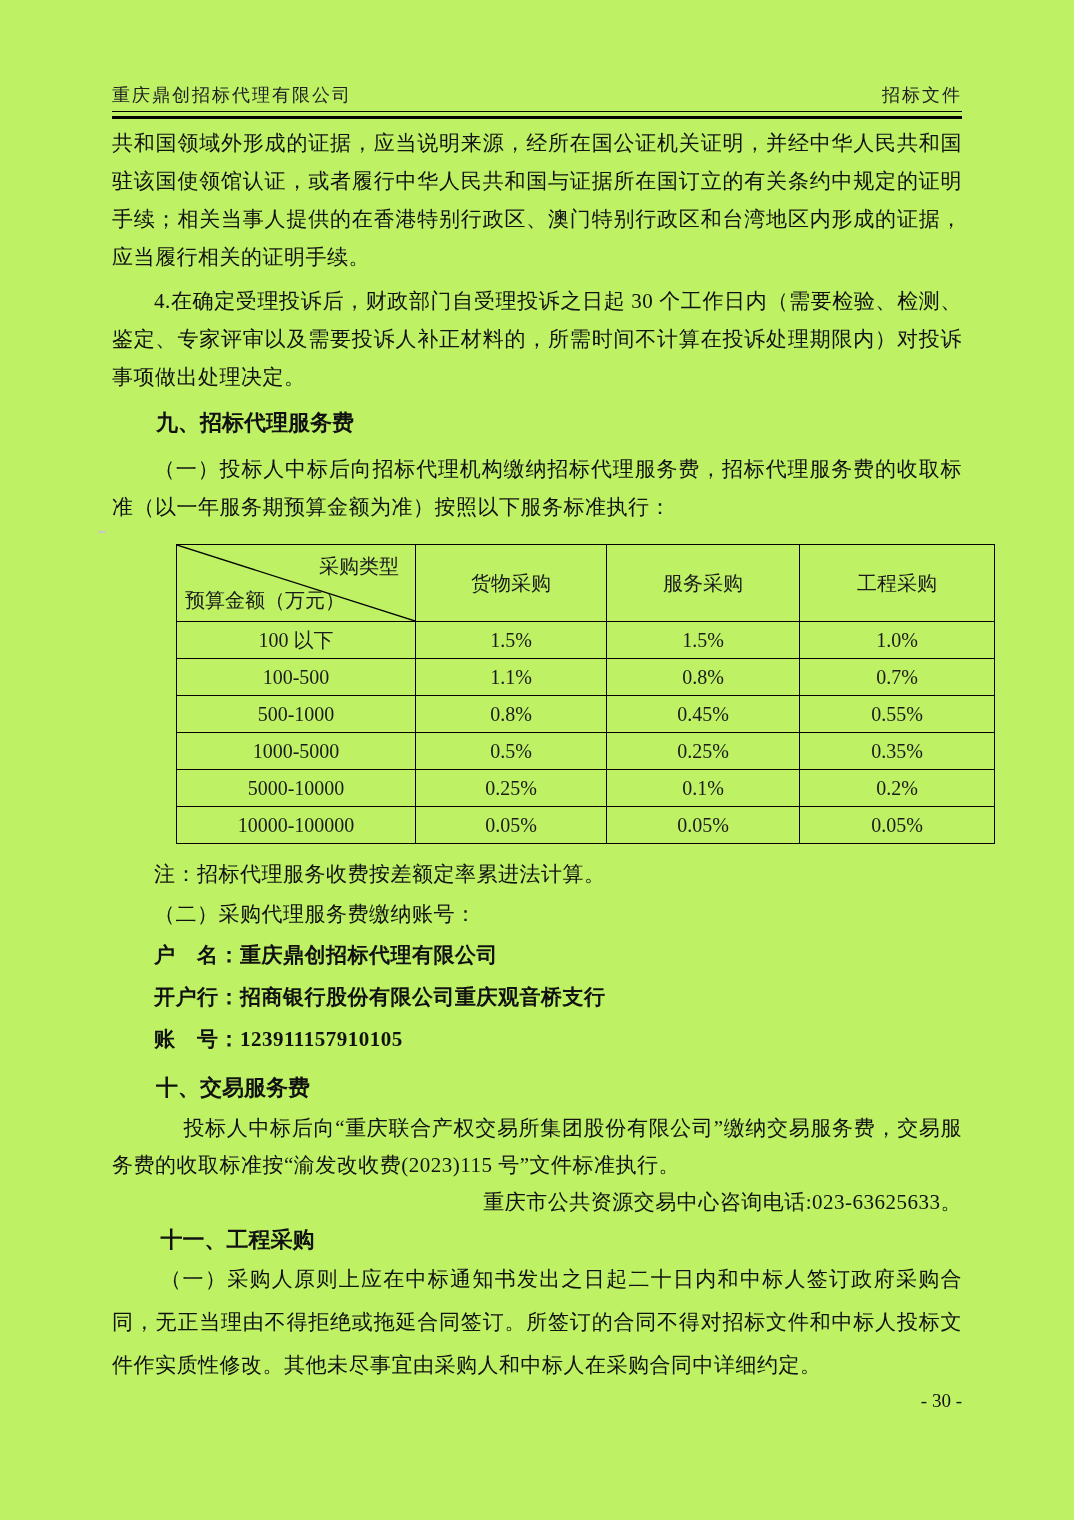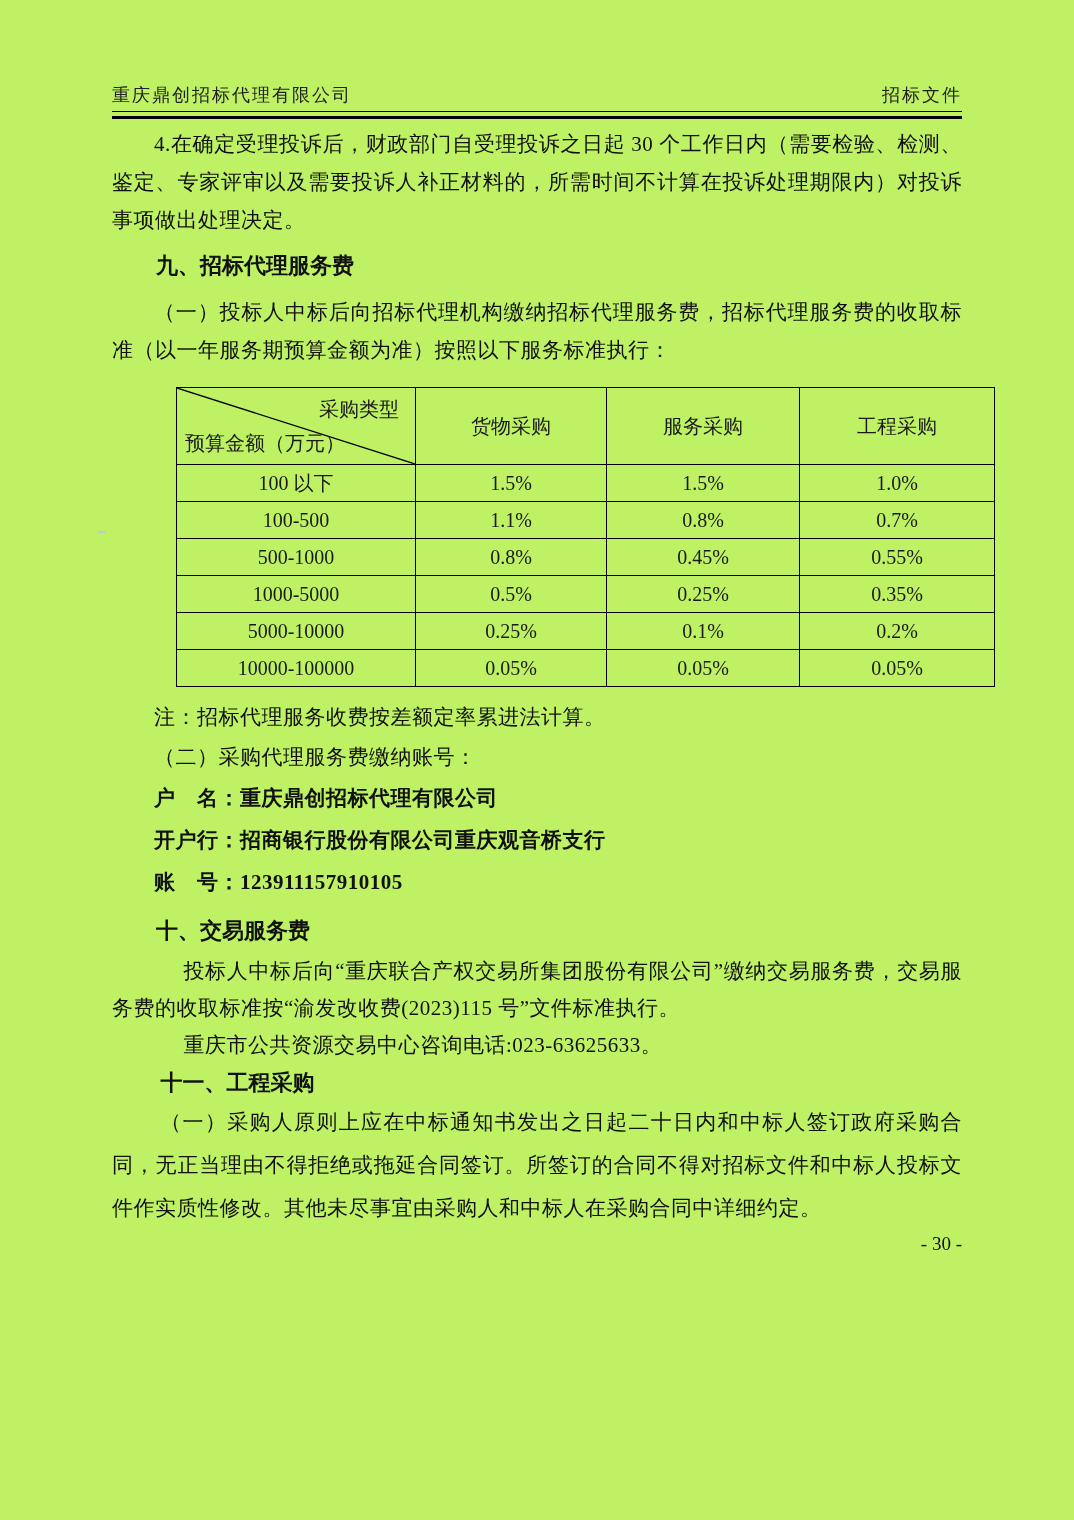--- a/index.html
+++ b/index.html
@@ -81,21 +81,21 @@
   .corner-bl { position: absolute; bottom: 7px; left: 8px; }
 
   
   .acct-line { font-size: 21px; line-height: 40px; letter-spacing: 0.5px; }
   .acct-line.tall { line-height: 42px; }
   .acct-line.ind { text-indent: 2em; }
   .bold { font-weight: bold; }
   .h10 { margin-top: 8px; line-height: 40px; }
 
   .p-trade { margin-top: 2px; font-size: 21px; line-height: 37px; text-align: justify; letter-spacing: 0.5px; }
-  .line-phone { font-size: 21px; line-height: 37px; text-indent: 3.4em; letter-spacing: 0.5px; }
+  .line-phone { font-size: 21px; line-height: 37px; text-indent: 3.4em; letter-spacing: 0.5px; text-align: right; }
   .h11 { margin-top: 0; line-height: 37px; font-size: 22px; font-weight: bold; text-indent: 2.2em; }
   .p-contract { font-size: 21px; line-height: 43px; text-align: justify; text-indent: 2.3em; letter-spacing: 0.5px; }
 
   
   .doc-footer { text-align: right; font-size: 19px; line-height: 24px; margin-top: 2px; color: #111; }
 
   .stray-mark {
     position: absolute;
     left: 98px; top: 531px;
     width: 8px; height: 2px;
@@ -108,20 +108,21 @@
 
 <div class="page">
 
   <div class="content">
     <div class="doc-header">
       <span>重庆鼎创招标代理有限公司</span>
       <span>招标文件</span>
     </div>
     <div class="header-rule"></div>
 
+    <p class="body-p p-first">共和国领域外形成的证据，应当说明来源，经所在国公证机关证明，并经中华人民共和国驻该国使领馆认证，或者履行中华人民共和国与证据所在国订立的有关条约中规定的证明手续；相关当事人提供的在香港特别行政区、澳门特别行政区和台湾地区内形成的证据，应当履行相关的证明手续。</p>
 
     <p class="body-p indent-2 p-complaint">4.在确定受理投诉后，财政部门自受理投诉之日起 30 个工作日内（需要检验、检测、鉴定、专家评审以及需要投诉人补正材料的，所需时间不计算在投诉处理期限内）对投诉事项做出处理决定。</p>
 
     <h3 class="sec-heading">九、招标代理服务费</h3>
 
     <p class="body-p indent-2 p-intro">（一）投标人中标后向招标代理机构缴纳招标代理服务费，招标代理服务费的收取标准（以一年服务期预算金额为准）按照以下服务标准执行：</p>
 
     <div class="fee-table-wrap">
       <table class="fee">
         <colgroup>

